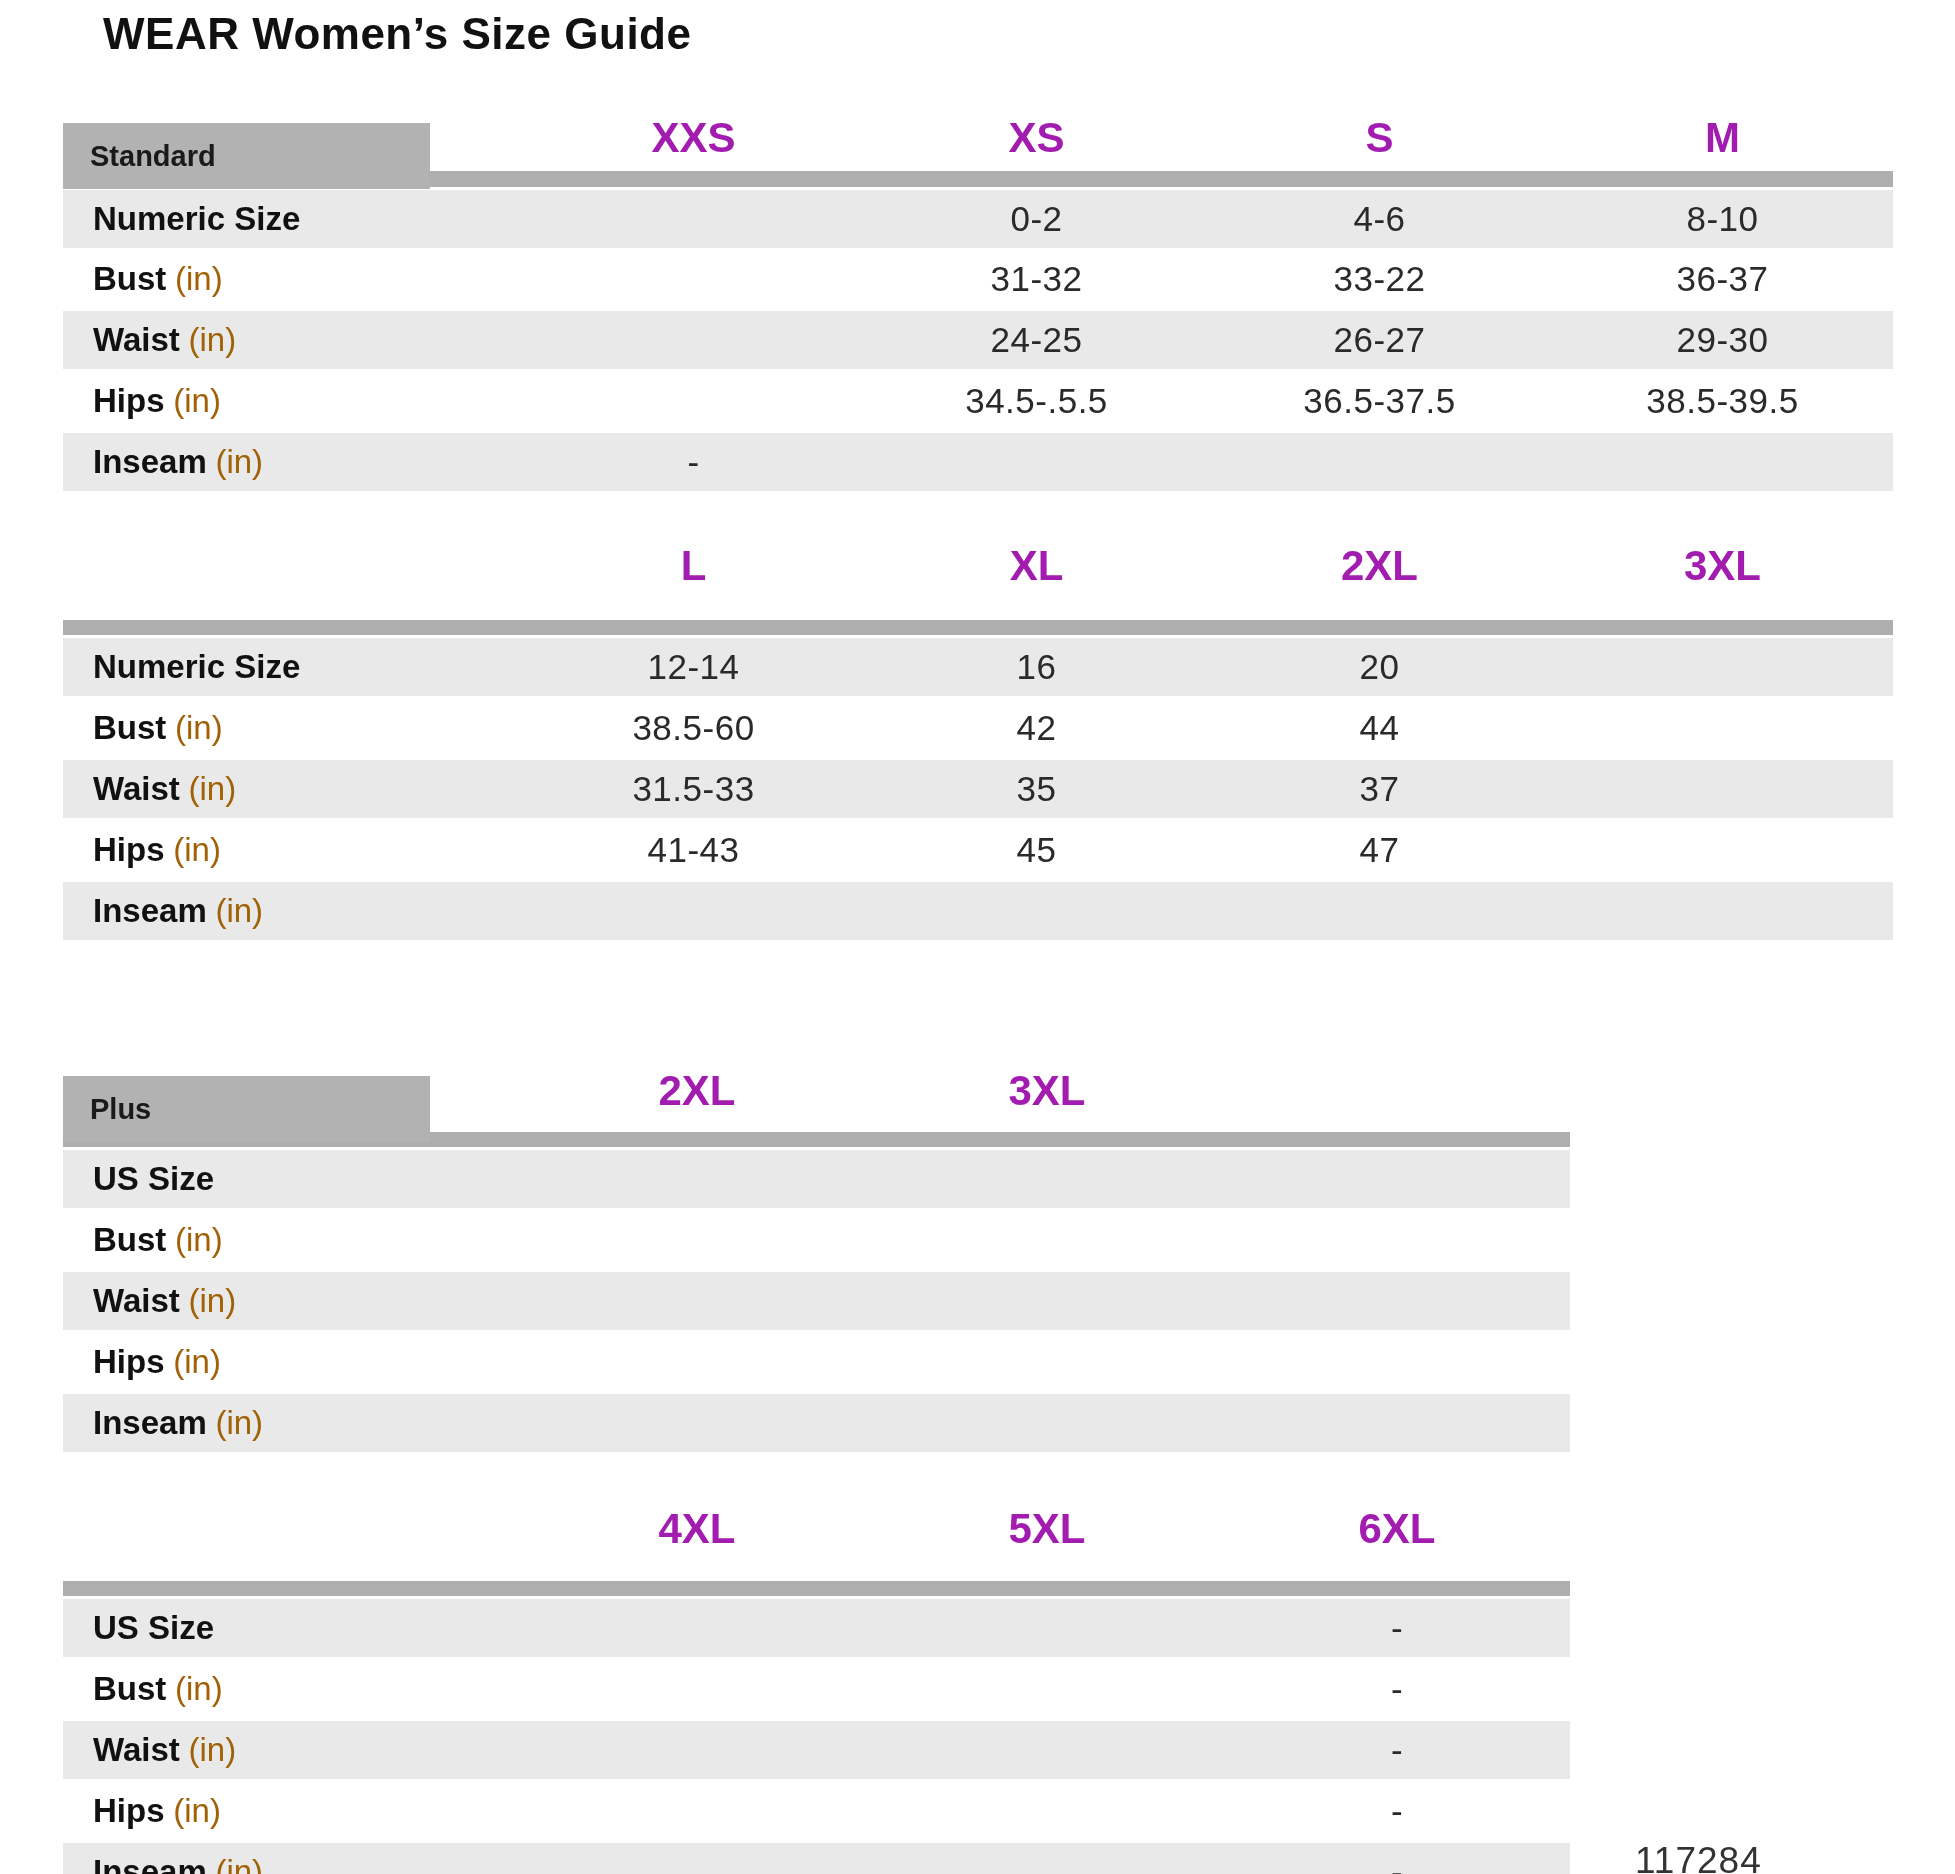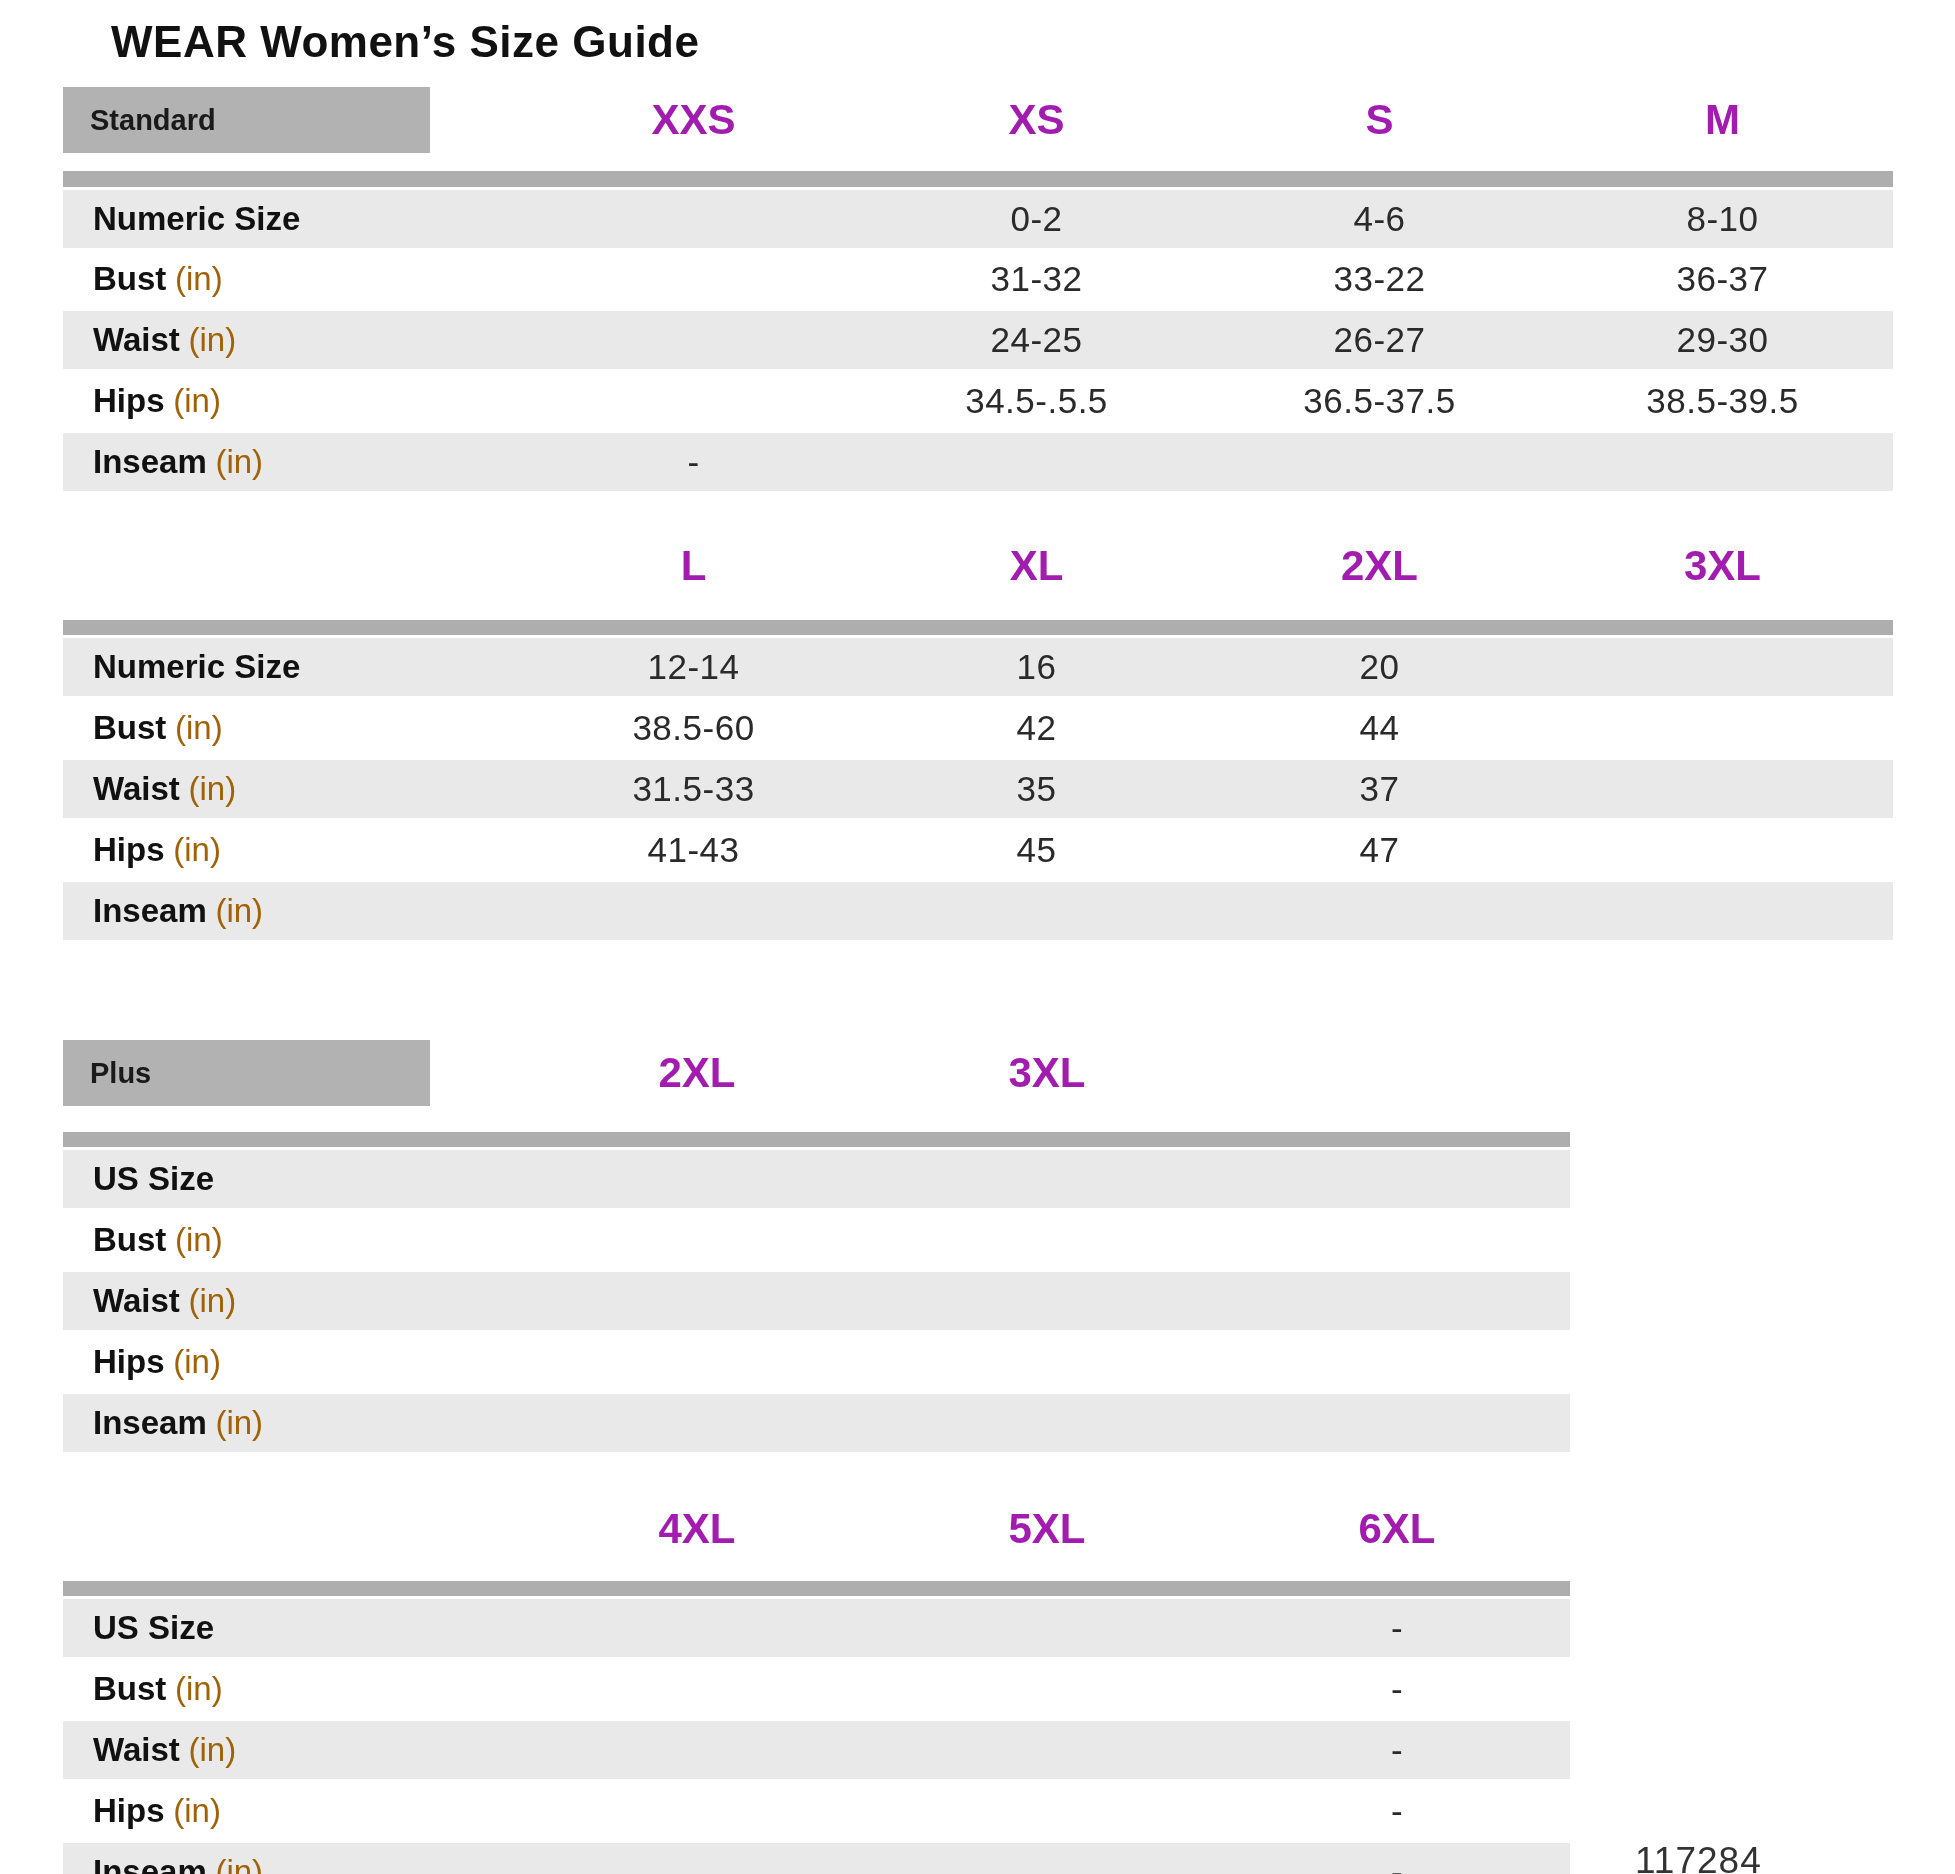--- a/index.html
+++ b/index.html
@@ -11,37 +11,37 @@
   }
   .sheet {
     position: relative;
     width: 1955px; height: 1874px;
     background: #ffffff;
     overflow: hidden;
   }
   .page-title {
     position: absolute;
     left: 95px; top: 0px;
-    margin: 16px;
+    margin: 8px;
     font-size: 44px;
     line-height: 52px;
     font-weight: 700;
     letter-spacing: 0.5px;
     color: #111111;
   }
   .part {
     position: absolute;
     left: 63px;
   }
   .cols-std  { display: grid; grid-template-columns: 459px repeat(4, 343px); }
   .cols-plus { display: grid; grid-template-columns: 459px repeat(3, 350px); }
   .part-std  { width: 1830px; }
   .part-plus { width: 1507px; }
   .hdr-row { align-items: center; }
-  .hdr-first { display: flex; align-items: center; height: 100%; }
+  .hdr-first { display: flex; align-items: center; height: 100%; margin-top: 36px; }
   .label-box {
     background: #b2b2b2;
     width: 367px; height: 66px;
     box-sizing: border-box;
     display: flex; align-items: center;
     padding-left: 27px;
     font-size: 29px; font-weight: 700;
     color: #1a1a1a;
   }
   .hdr-cell {

